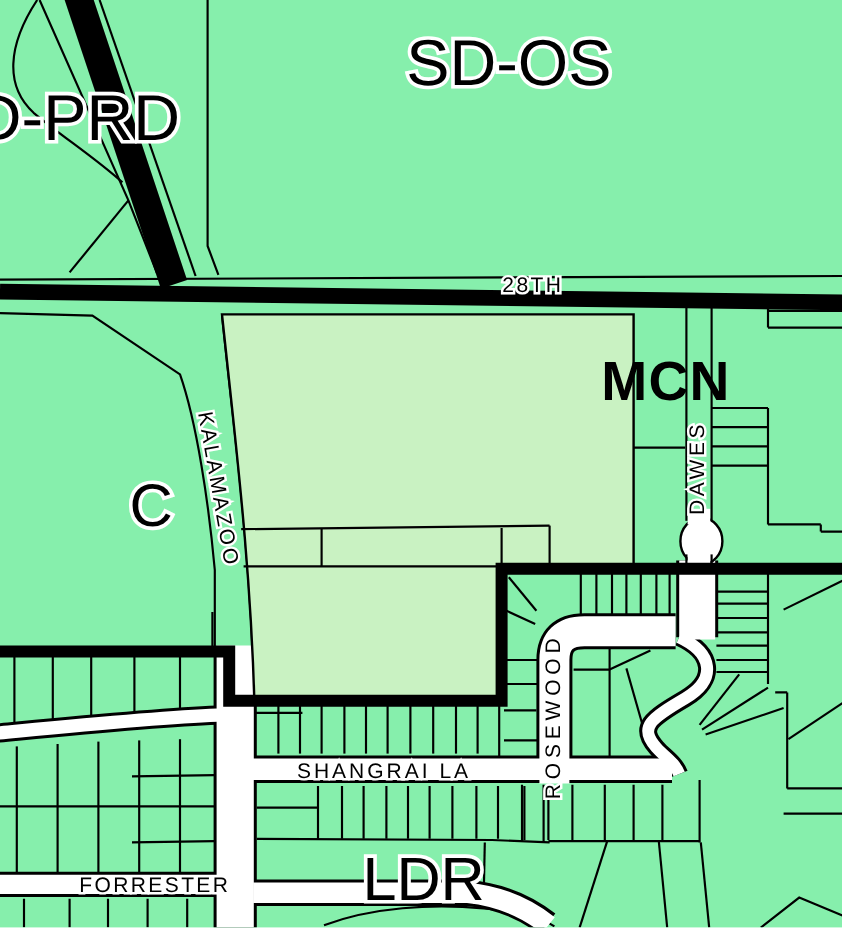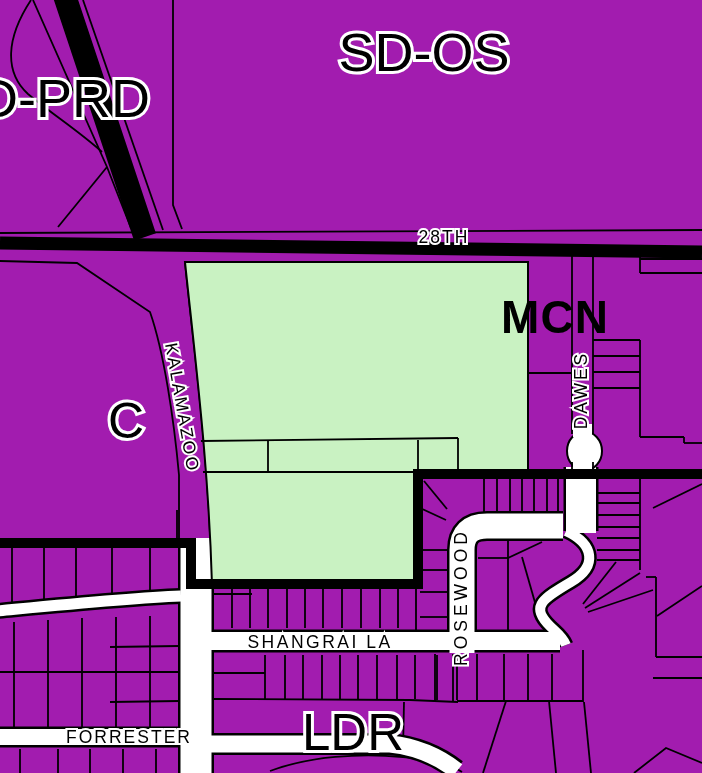--- a/index.html
+++ b/index.html
@@ -1,16 +1,16 @@
 <!DOCTYPE html>
 <html><head>
 <meta charset="utf-8">
 <style>
   html,body{margin:0;padding:0;background:#fff;}
-  .map-wrap{position:relative;width:702px;height:773px;overflow:hidden;background:#a21caf;
+  .map-wrap{position:relative;width:702px;height:773px;overflow:hidden;background:#86efac;
     font-family:"Liberation Sans","DejaVu Sans",sans-serif;}
   svg{display:block;}
   text{fill:#000;}
   .zone-lbl{font-size:54px;paint-order:stroke;stroke:#fff;stroke-width:6px;}
   .zone-lbl-c{font-size:50px;paint-order:stroke;stroke:#fff;stroke-width:6px;}
   .zone-lbl-ldr{font-size:51px;paint-order:stroke;stroke:#fff;stroke-width:6px;}
   .zone-lbl-mcn{font-size:46px;font-weight:bold;letter-spacing:1px;}
   .st-lbl{font-size:17.5px;paint-order:stroke;stroke:#fff;stroke-width:4px;}
   .thin{stroke:#000;stroke-width:1.8;fill:none;}
   .casing{stroke:#000;fill:none;}

